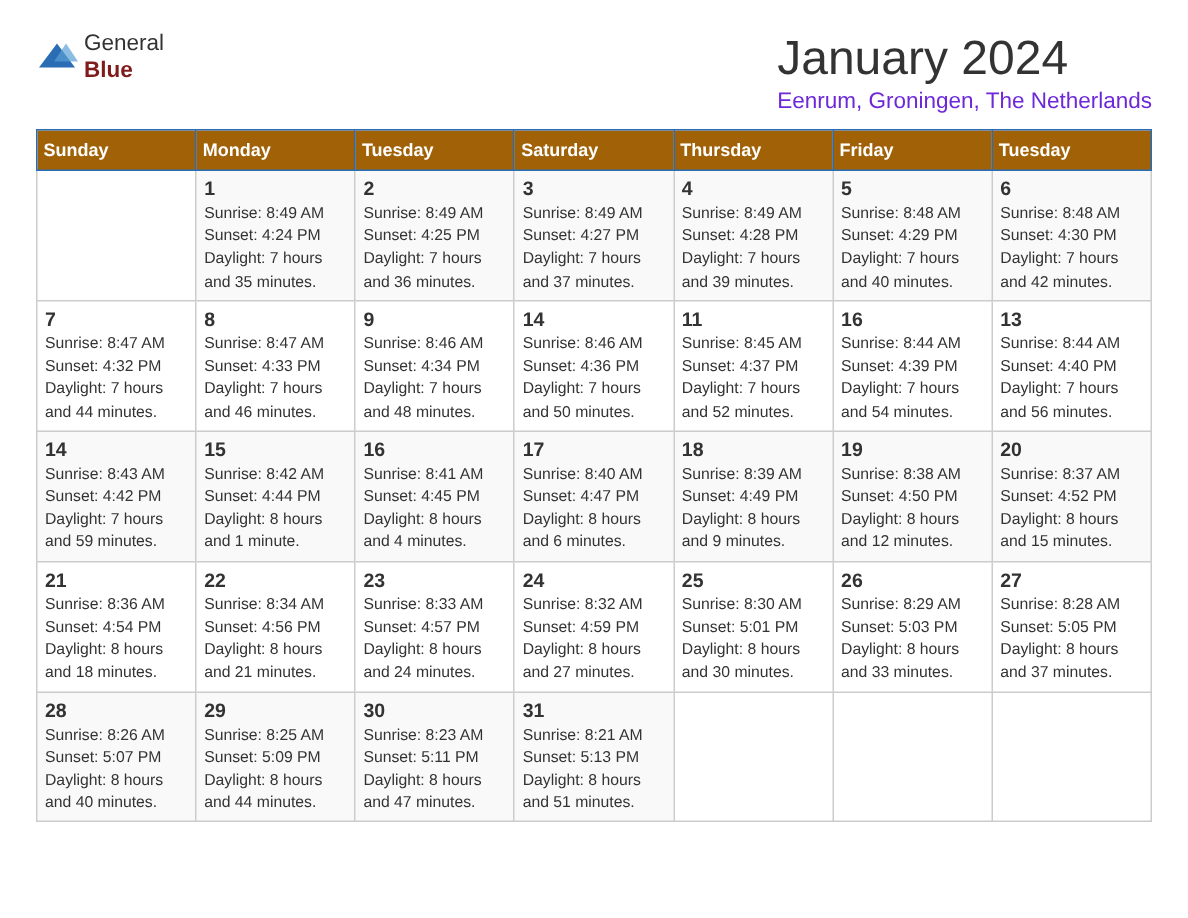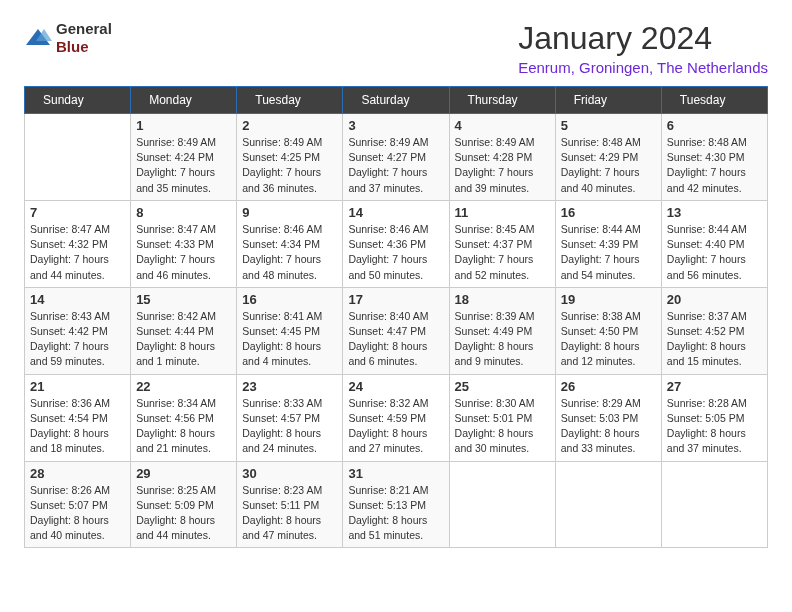--- a/index.html
+++ b/index.html
@@ -14,41 +14,41 @@
       display: flex;
       justify-content: space-between;
       align-items: flex-start;
       margin-bottom: 10px;
     }
     .logo {
       display: flex;
       align-items: center;
       gap: 4px;
     }
-    .logo-text-general { font-size: 15px; font-weight: bold; color: #333; }
+    .logo-text-general { font-size: 15px; font-weight: normal; color: #333; }
     .logo-text-blue { font-size: 15px; font-weight: bold; color: #7f1d1d; }
     .logo-icon {
       width: 28px; height: 22px;
       display: inline-block;
     }
     .title-area { text-align: left; }
     .month-title { font-size: 32px; font-weight: normal; color: #333; }
     .location-title { font-size: 15px; color: #6d28d9; margin-top: 2px; }
     table {
       width: 100%;
       border-collapse: collapse;
       font-size: 11px;
     }
     thead tr th {
-      background: #404040;
+      background: #a16207;
       color: #fff;
-      padding: 6px 18px;
+      padding: 6px 4px;
       text-align: left;
       font-size: 12px;
-      font-weight: normal;
+      font-weight: bold;
       border: 1px solid #2a6db5;
     }
     tbody tr td {
       border: 1px solid #ccc;
       vertical-align: top;
       padding: 4px 5px;
       height: 80px;
       width: calc(100% / 7);
       color: #333;
     }

